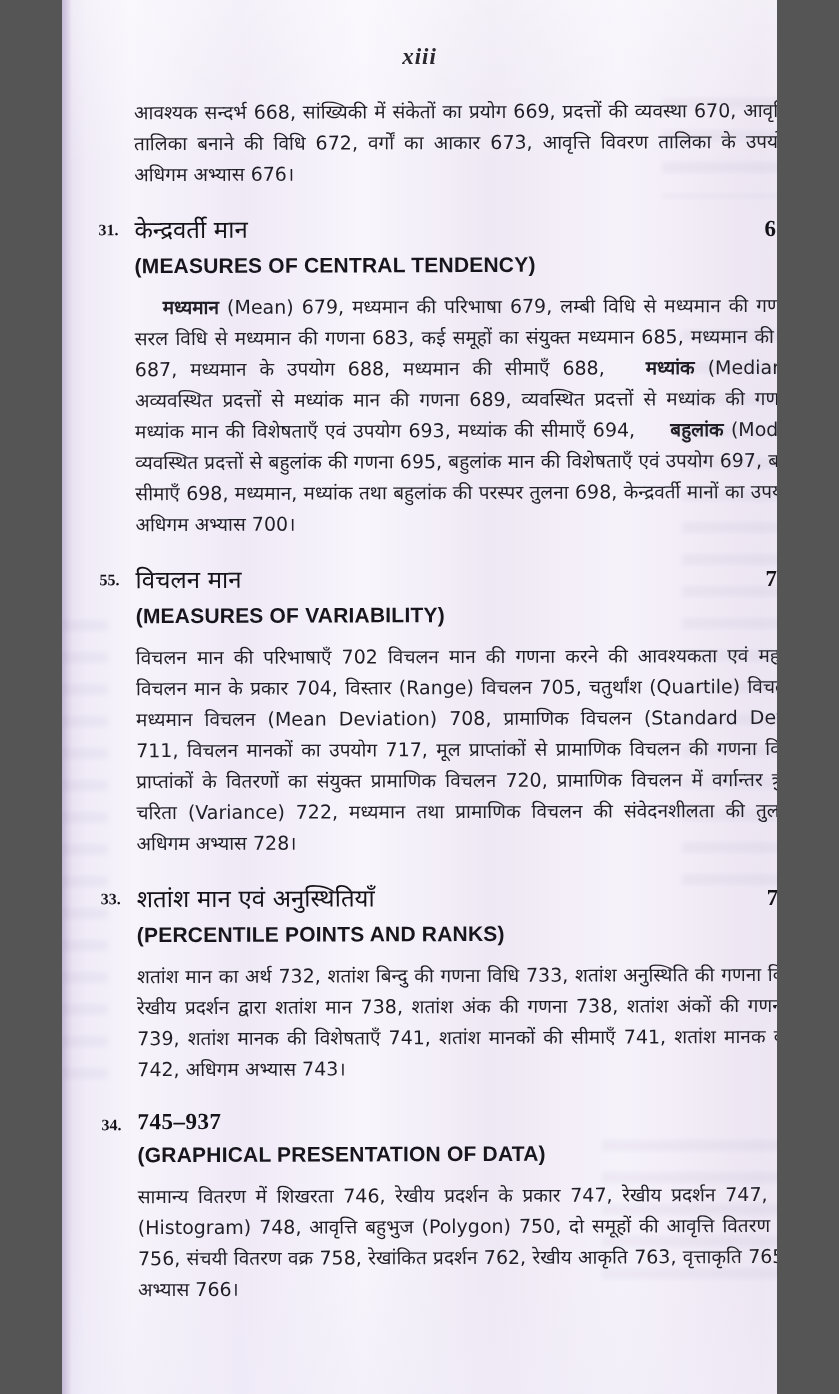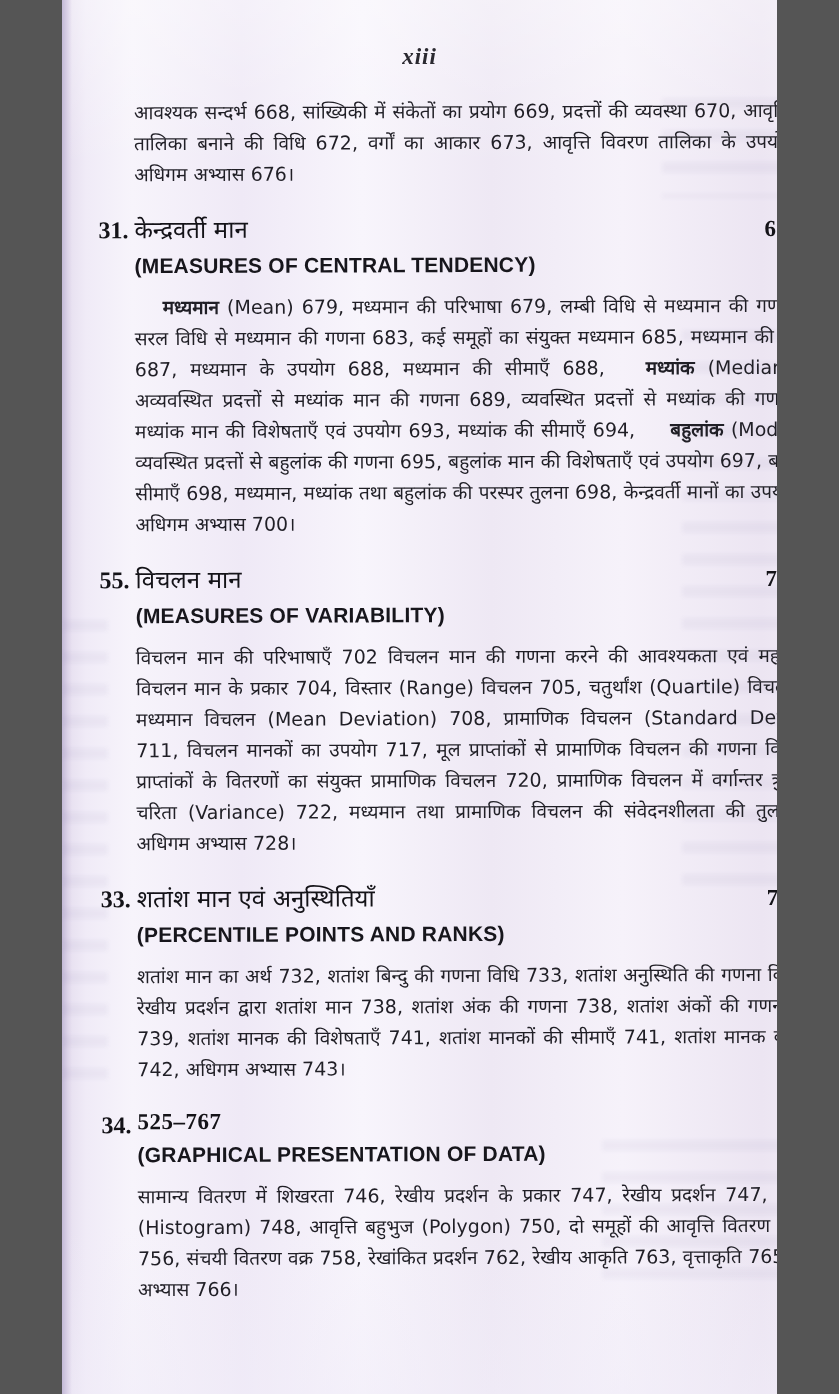--- a/index.html
+++ b/index.html
@@ -48,21 +48,21 @@
     text-align:justify;
     color:#201f26;
     margin:0 4px 0 36px;
   }
   .para .b { font-weight:bold;margin-left:28px; }
   section { margin-top:24px; }
   .sec-head { display:flex; align-items:flex-start; }
   .sec-num {
     width:36px; flex:0 0 36px;
     font-family:"Liberation Serif", serif;
-    font-weight:bold; font-size:24px; line-height:32px;
+    font-weight:bold; font-size:16px; line-height:32px;
     color:#141318;
   }
   .sec-main { flex:1; }
   .title-row { display:flex; justify-content:space-between; align-items:baseline; }
   .title-hi {
     font-weight:normal; font-size:24px; line-height:32px;
     color:#141318;
   }
   .pages {
     font-family:"Liberation Serif", serif;
@@ -139,21 +139,21 @@
         </div>
       </div>
       <p class="para sec-body"><span>शतांश मान का अर्थ 732, शतांश बिन्दु की गणना विधि 733, शतांश अनुस्थिति की गणना विधि 734, रेखीय प्रदर्शन द्वारा शतांश मान 738, शतांश अंक की गणना 738, शतांश अंकों की गणना हेतु सूत्र 739, शतांश मानक की विशेषताएँ 741, शतांश मानकों की सीमाएँ 741, शतांश मानक का उपयोग 742, अधिगम अभ्यास 743।</span></p>
     </section>
 
     <section>
       <div class="sec-head">
         <span class="sec-num">34.</span>
         <div class="sec-main">
           <div class="title-row">
-            <span class="pages">525–767</span>
+            <span class="pages">745–937</span>
           </div>
           <div class="title-en">(GRAPHICAL PRESENTATION OF DATA)</div>
         </div>
       </div>
       <p class="para sec-body"><span>सामान्य वितरण में शिखरता 746, रेखीय प्रदर्शन के प्रकार 747, रेखीय प्रदर्शन 747, स्तम्भाकृति (Histogram) 748, आवृत्ति बहुभुज (Polygon) 750, दो समूहों की आवृत्ति वितरण का प्रदर्शन 756, संचयी वितरण वक्र 758, रेखांकित प्रदर्शन 762, रेखीय आकृति 763, वृत्ताकृति 765, अधिगम अभ्यास 766।</span></p>
     </section>
 
   </div>
 </div>
 

